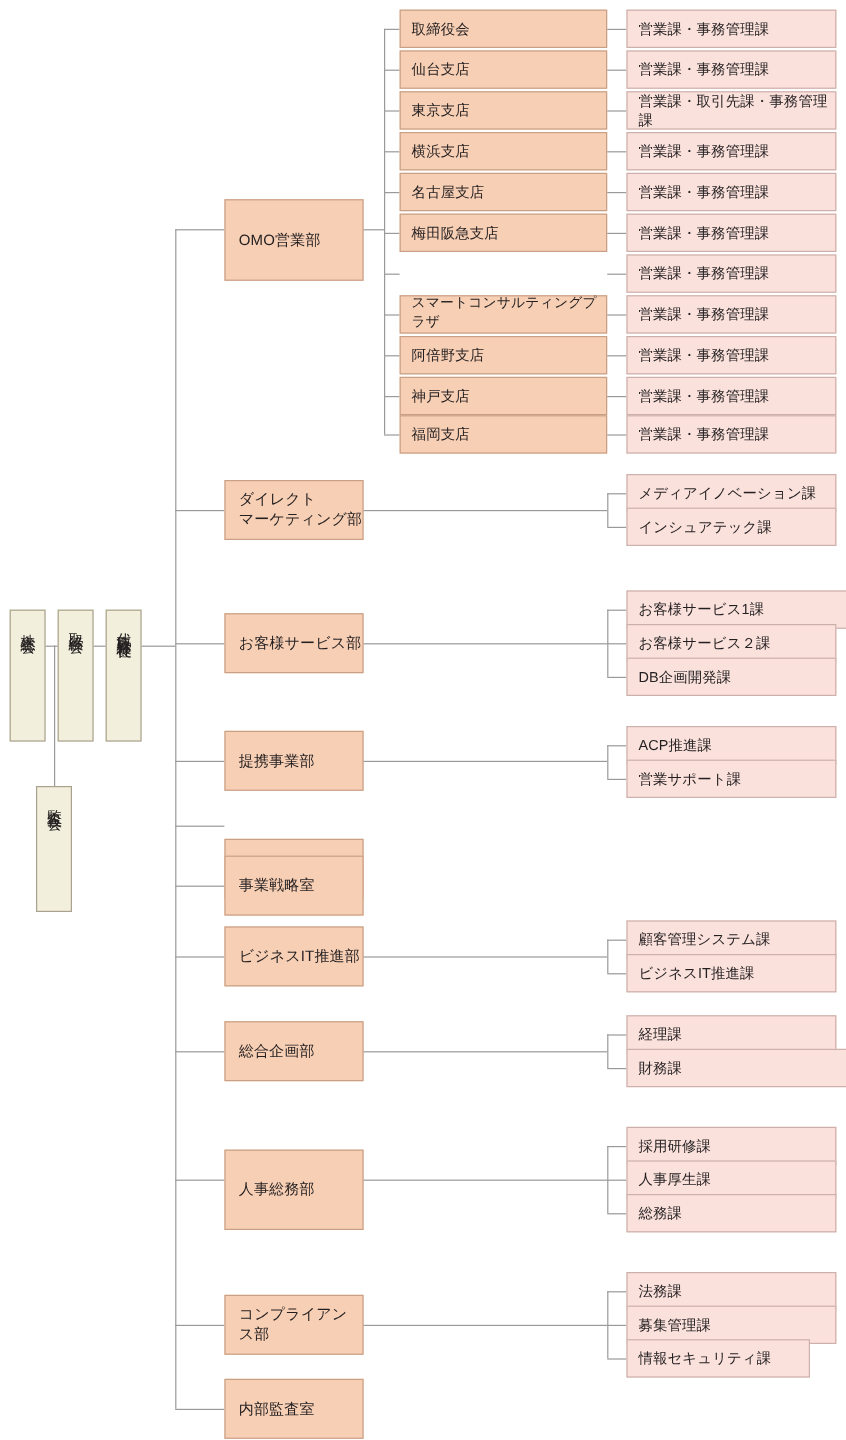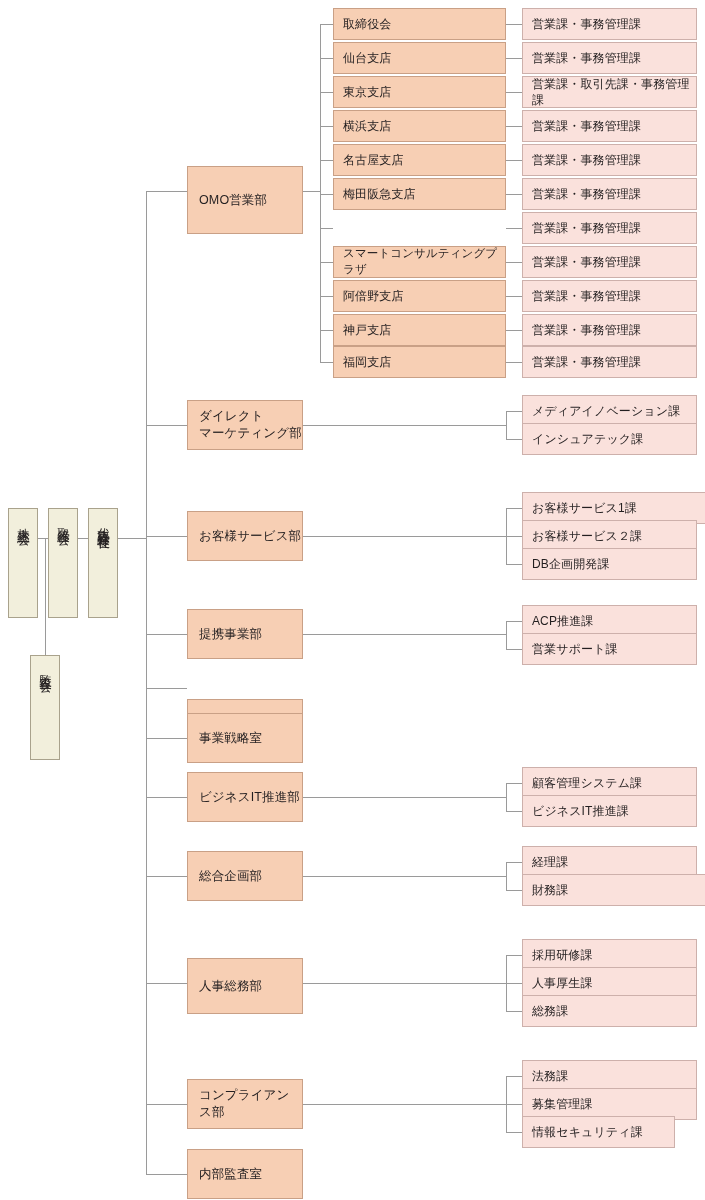--- a/index.html
+++ b/index.html
@@ -103,21 +103,21 @@
   <div class="ln h" style="left:146px; top:738px; width:41px;"></div>
   <div class="node dept" style="left:187px; top:713px; width:116px; height:50px;">事業戦略室</div>
 
   <div class="ln h" style="left:146px; top:797px; width:41px;"></div>
   <div class="node dept" style="left:187px; top:772px; width:116px; height:50px;">ビジネスIT推進部</div>
 
   <div class="ln h" style="left:146px; top:876px; width:41px;"></div>
   <div class="node dept" style="left:187px; top:851px; width:116px; height:50px;">総合企画部</div>
 
   <div class="ln h" style="left:146px; top:983px; width:41px;"></div>
-  <div class="node dept" style="left:187px; top:958px; width:116px; height:56px;">人事総務部</div>
+  <div class="node dept" style="left:187px; top:958px; width:116px; height:67px;">人事総務部</div>
 
   <div class="ln h" style="left:146px; top:1104px; width:41px;"></div>
   <div class="node dept" style="left:187px; top:1079px; width:116px; height:50px;">コンプライアンス部</div>
 
   <div class="ln h" style="left:146px; top:1174px; width:41px;"></div>
   <div class="node dept" style="left:187px; top:1149px; width:116px; height:50px;">内部監査室</div>
 
   <div class="ln h" style="left:303px; top:191px; width:17px;"></div>
   <div class="ln v" style="left:320px; top:24px; height:338px;"></div>
 

